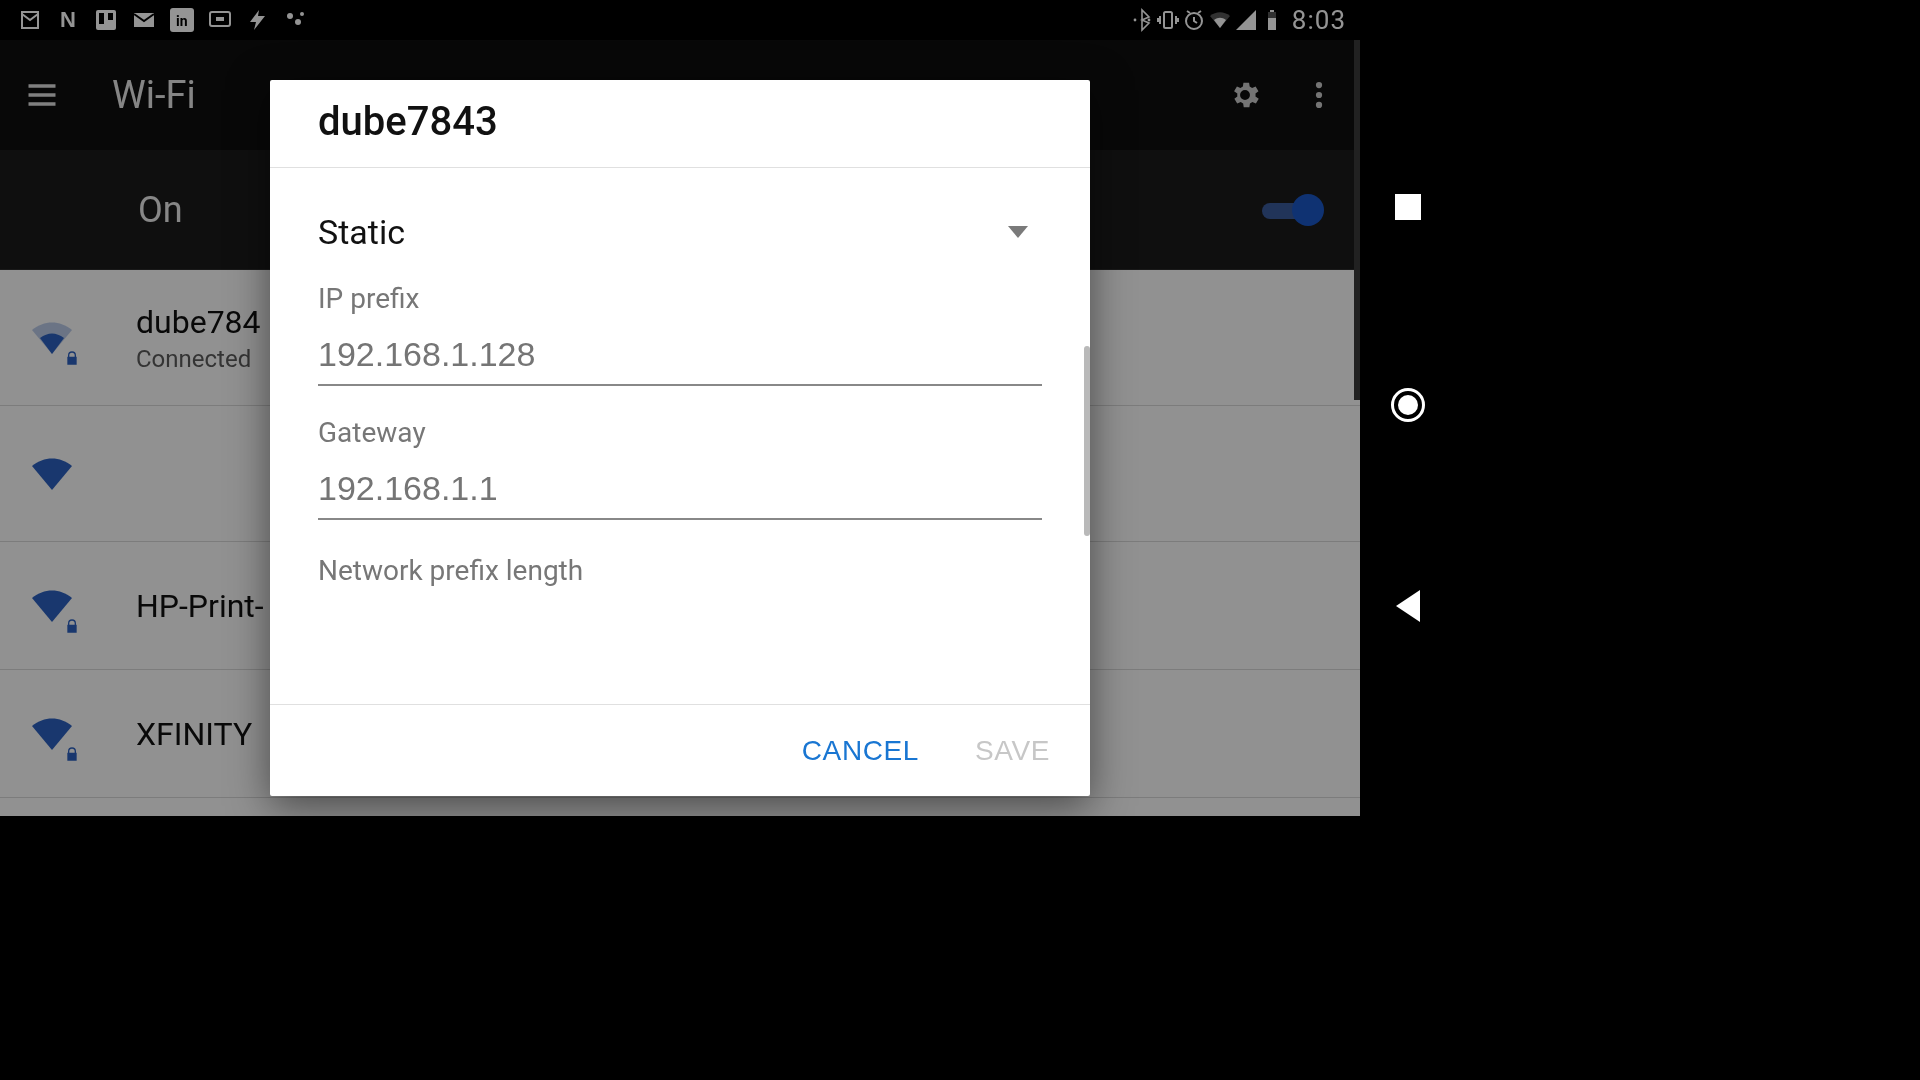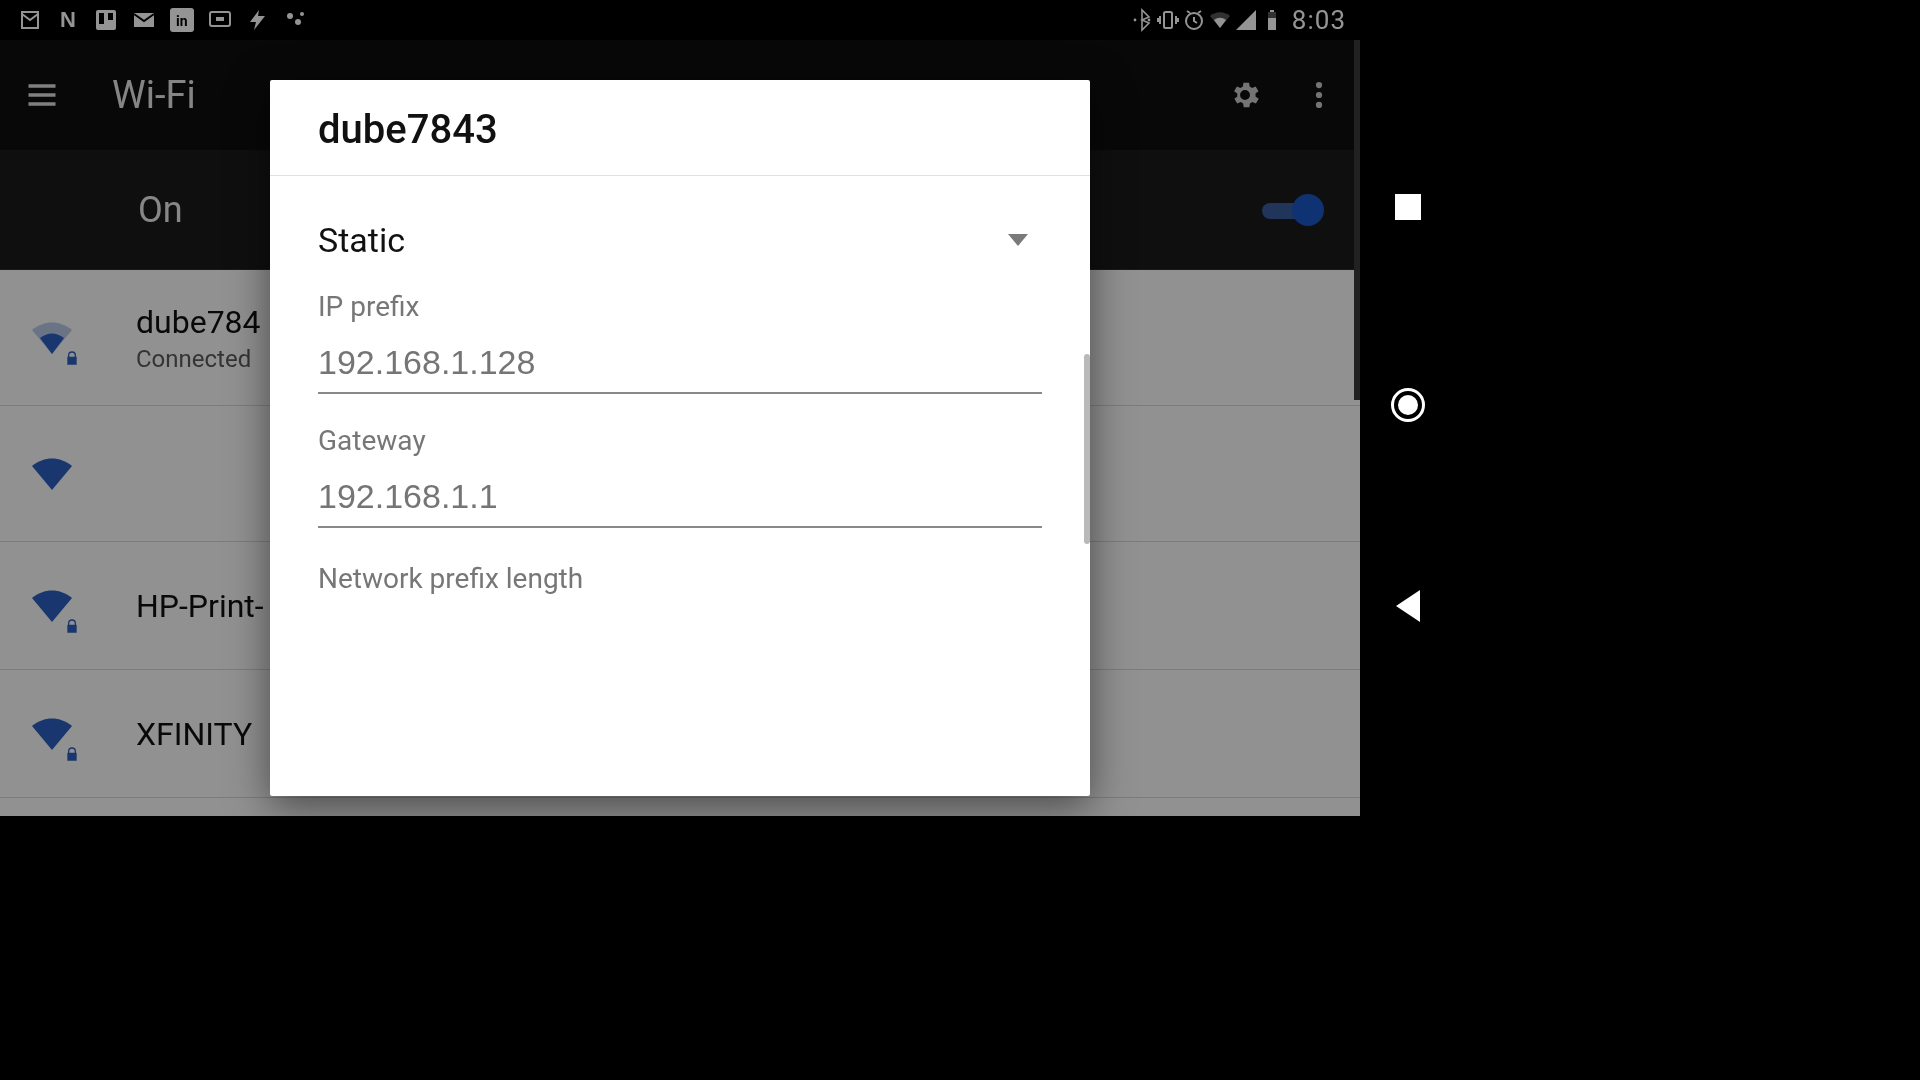--- a/index.html
+++ b/index.html
@@ -127,21 +127,21 @@
     position:absolute;
     left: 270px; top: 80px;
     width: 820px;
     height: 716px;
     background: var(--white);
     box-shadow: 0 10px 40px rgba(0,0,0,0.5);
     display:flex; flex-direction:column;
     border-radius: 2px;
   }
   .dlg-title {
-    padding: 26px 48px 22px 48px;
+    padding: 18px 48px 22px 48px;
     font-size: 40px; font-weight: 500; color: #111;
     border-bottom: 1px solid var(--divider);
   }
   .dlg-body {
     padding: 10px 48px 0 48px;
     flex: 1;
     position: relative;
     overflow: hidden;
   }
   .dlg-section-label {
@@ -396,20 +396,24 @@
         <input class="field-input" placeholder="192.168.1.1" style="">
       </div>
 
       <div class="field" style="margin-top:34px;">
         <div class="field-label">Network prefix length</div>
       </div>
 
       <div class="dlg-inner-scroll"></div>
     </div>
 
+    <div class="dlg-actions">
+      <button class="btn btn-cancel">CANCEL</button>
+      <button class="btn btn-save">SAVE</button>
+    </div>
   </div>
 
 </div>
 
 <div class="navbar">
   <div class="nav-square"></div>
   <div class="nav-circle"></div>
   <div class="nav-back"></div>
 </div>
 

